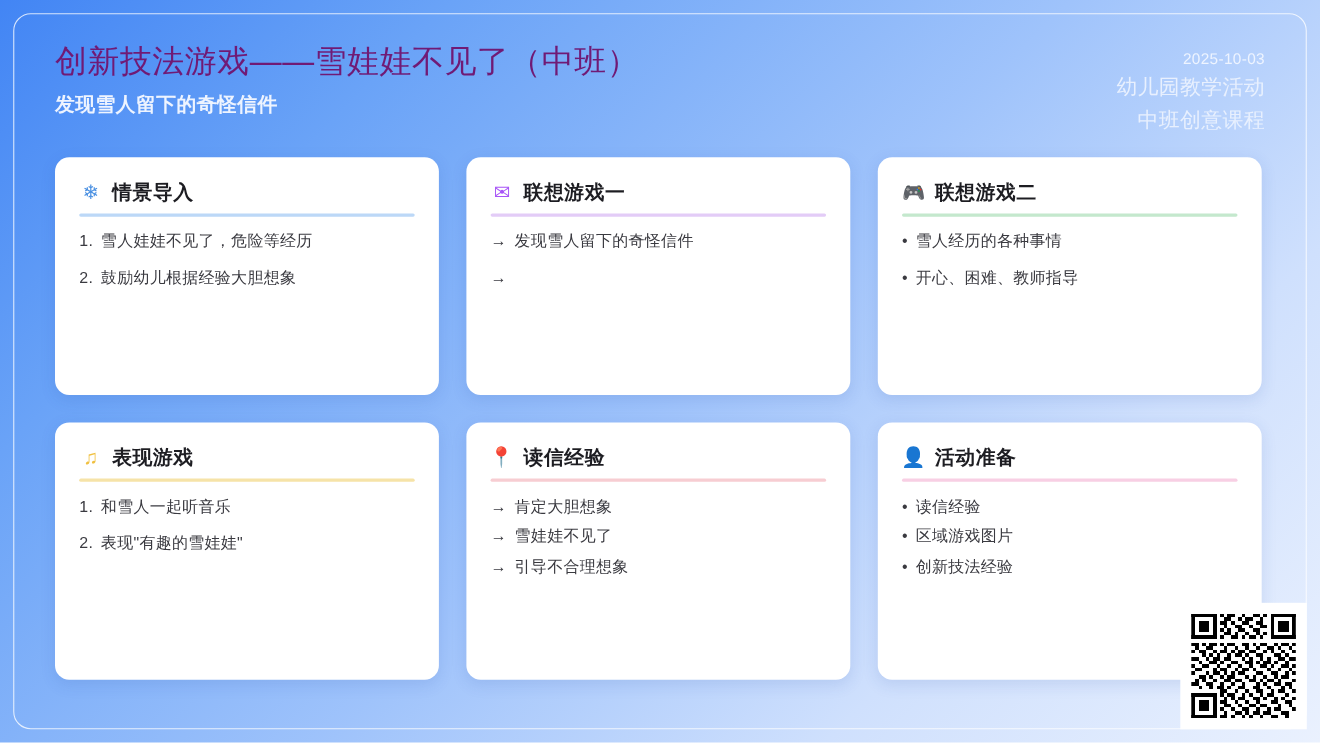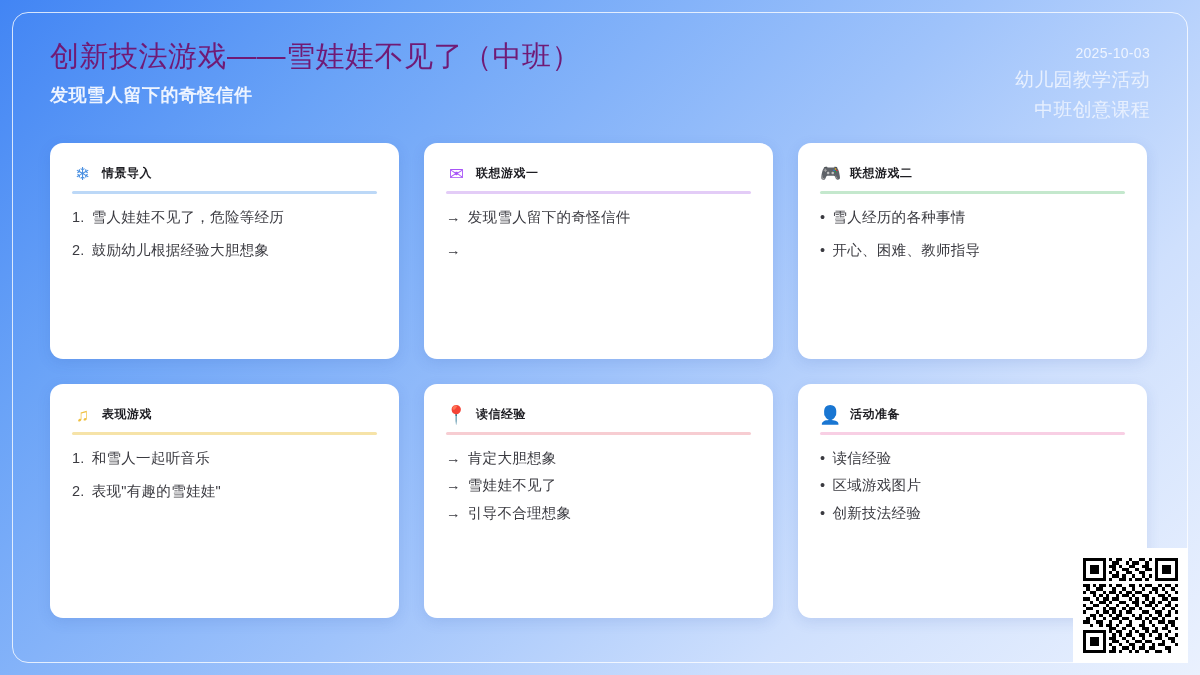--- a/index.html
+++ b/index.html
@@ -50,21 +50,21 @@
   .card-head {
     display:flex; align-items:center; gap:9px;
     padding-bottom:7px;
   }
   .card-icon {
     width:21px; height:21px; flex:none;
     display:flex; align-items:center; justify-content:center;
     font-size:17px; line-height:1;
   }
   .card-title {
-    font-size:12px; font-weight:600; color:#1d1d22; letter-spacing:.5px;
+    font-size:18px; font-weight:600; color:#1d1d22; letter-spacing:.5px;
     white-space:nowrap;
   }
   .rule { height:2.5px; border-radius:2px; width:100%; margin-bottom:13px; }
 
   .items { list-style:none; }
   .item {
     font-size:14.5px; color:#3a3a40; line-height:1.5;
     display:flex; gap:7px; letter-spacing:.3px;
   }
   .marker { flex:none; color:#3a3a40; }

